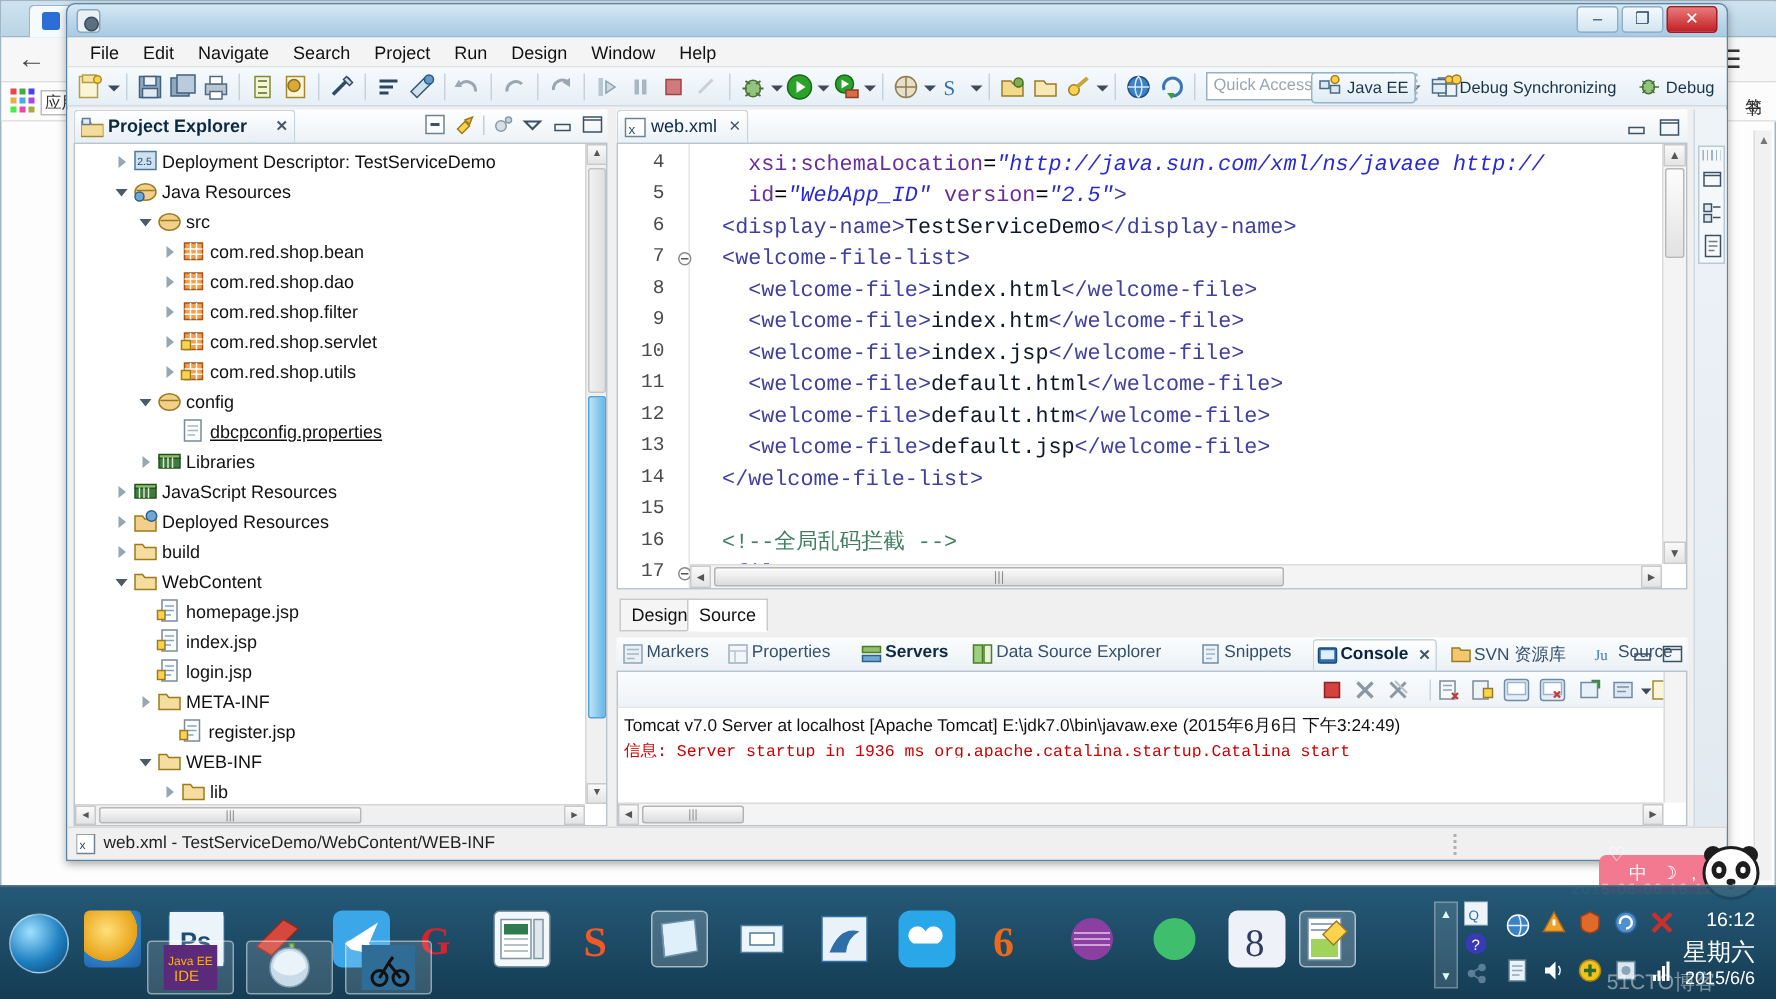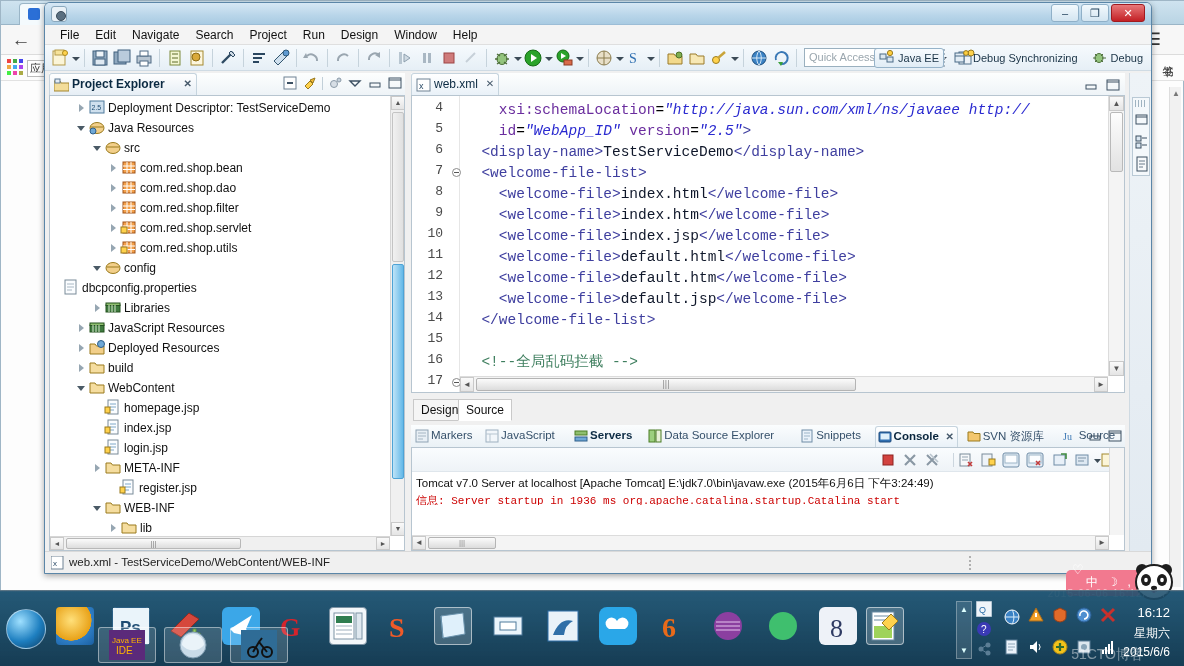--- a/index.html
+++ b/index.html
@@ -269,21 +269,21 @@
   .tbicon.running .glyph{border:1px solid rgba(255,255,255,.55);background-clip:padding-box;}
   #minigroup{position:absolute;left:98px;top:36px;width:192px;height:38px;}
   .minibtn{position:absolute;top:0;width:58px;height:36px;border:1px solid rgba(255,255,255,.45);
     background:rgba(255,255,255,.14);border-radius:3px;}
   #tray-scroll{position:absolute;right:212px;top:10px;width:16px;height:58px;
     background:rgba(255,255,255,.12);border:1px solid rgba(255,255,255,.3);}
   #tray-scroll .a{position:absolute;left:3px;font-size:8px;color:#dff;}
   #tray{position:absolute;right:8px;top:8px;width:200px;height:62px;}
   .trayico{position:absolute;width:16px;height:16px;}
   #clock-time{position:absolute;right:6px;top:6px;font-size:13px;color:#fff;}
-  #clock-day{position:absolute;right:6px;top:26px;font-size:12px;color:#fff;}
+  #clock-day{position:absolute;right:6px;top:26px;font-size:16px;color:#fff;}
   #clock-date{position:absolute;right:6px;top:46px;font-size:12px;color:#fff;}
   #wm1{position:absolute;right:40px;bottom:2px;font-size:14px;color:rgba(255,255,255,.45);}
   #wm-top{position:absolute;right:14px;top:588px;font-size:10px;color:rgba(255,255,255,.55);letter-spacing:1px;}
 </style>
 </head>
 <body>
 
 <div id="root">
 
   <div id="bg-browser">
@@ -691,21 +691,21 @@
                 <span class="tlabel">com.red.shop.utils</span>
               </div>
               <div class="trow" style="padding-left: 42px;">
                 <span class="arrow expanded"></span>
                 <span class="ticon"><svg width="18" height="16">
                     <ellipse cx="9" cy="9" rx="7" ry="5.5" fill="#f2cf8a" stroke="#9a7b1e"></ellipse>
                     <path d="M3 8h12" stroke="#9a7b1e"></path>
                   </svg></span>
                 <span class="tlabel">config</span>
               </div>
-              <div class="trow" style="">
+              <div class="trow" style="padding-left: 58px; text-decoration: underline;">
                 <span class="arrow "></span>
                 <span class="ticon"><svg width="18" height="16">
                     <rect x="3" y="1" width="11" height="14" fill="#fbfdff" stroke="#7a8b99"></rect>
                     <path d="M5 5h7M5 8h7M5 11h5" stroke="#a9b8c4"></path>
                   </svg></span>
                 <span class="tlabel">dbcpconfig.properties</span>
               </div>
               <div class="trow" style="padding-left: 42px;">
                 <span class="arrow collapsed"></span>
                 <span class="ticon"><svg width="18" height="16">
@@ -896,21 +896,21 @@
 
       <div id="console">
         <div id="console-tabbar">
             <div class="ctab" style="left: 2px;"><span class="ctabicon"><svg width="14" height="14">
                   <rect x="1" y="1" width="12" height="12" fill="#e8eff5" stroke="#8fa3b4"></rect>
                   <path d="M3 4h8M3 7h8M3 10h5" stroke="#a6b6c3"></path>
                 </svg></span><span>Markers</span></div>
             <div class="ctab" style="left: 72.1px;"><span class="ctabicon"><svg width="14" height="14">
                   <rect x="1" y="1" width="12" height="12" fill="#f2f6fa" stroke="#9db0bf"></rect>
                   <path d="M1 5h12M5 5v8" stroke="#b7c5d0"></path>
-                </svg></span><span>JavaScript</span></div>
+                </svg></span><span>Properties</span></div>
             <div class="ctab bold" style="left: 161.1px;"><span class="ctabicon"><svg width="14" height="14">
                   <rect x="1" y="2" width="12" height="4" fill="#8fbf6f" stroke="#4a7d24"></rect>
                   <rect x="1" y="8" width="12" height="4" fill="#6fa8d6" stroke="#2f5f8a"></rect>
                 </svg></span><span>Servers</span></div>
             <div class="ctab" style="left: 235.2px;"><span class="ctabicon"><svg width="14" height="14">
                   <rect x="1" y="1" width="6" height="12" fill="#9ccf7f" stroke="#4a7d24"></rect>
                   <rect x="8" y="1" width="5" height="12" fill="#e7f0d8" stroke="#4a7d24"></rect>
                 </svg></span><span>Data Source Explorer</span></div>
             <div class="ctab" style="left: 387.2px;"><span class="ctabicon"><svg width="14" height="14">
                   <rect x="2" y="1" width="10" height="12" fill="#eaf2fa" stroke="#6f8ca6"></rect>

